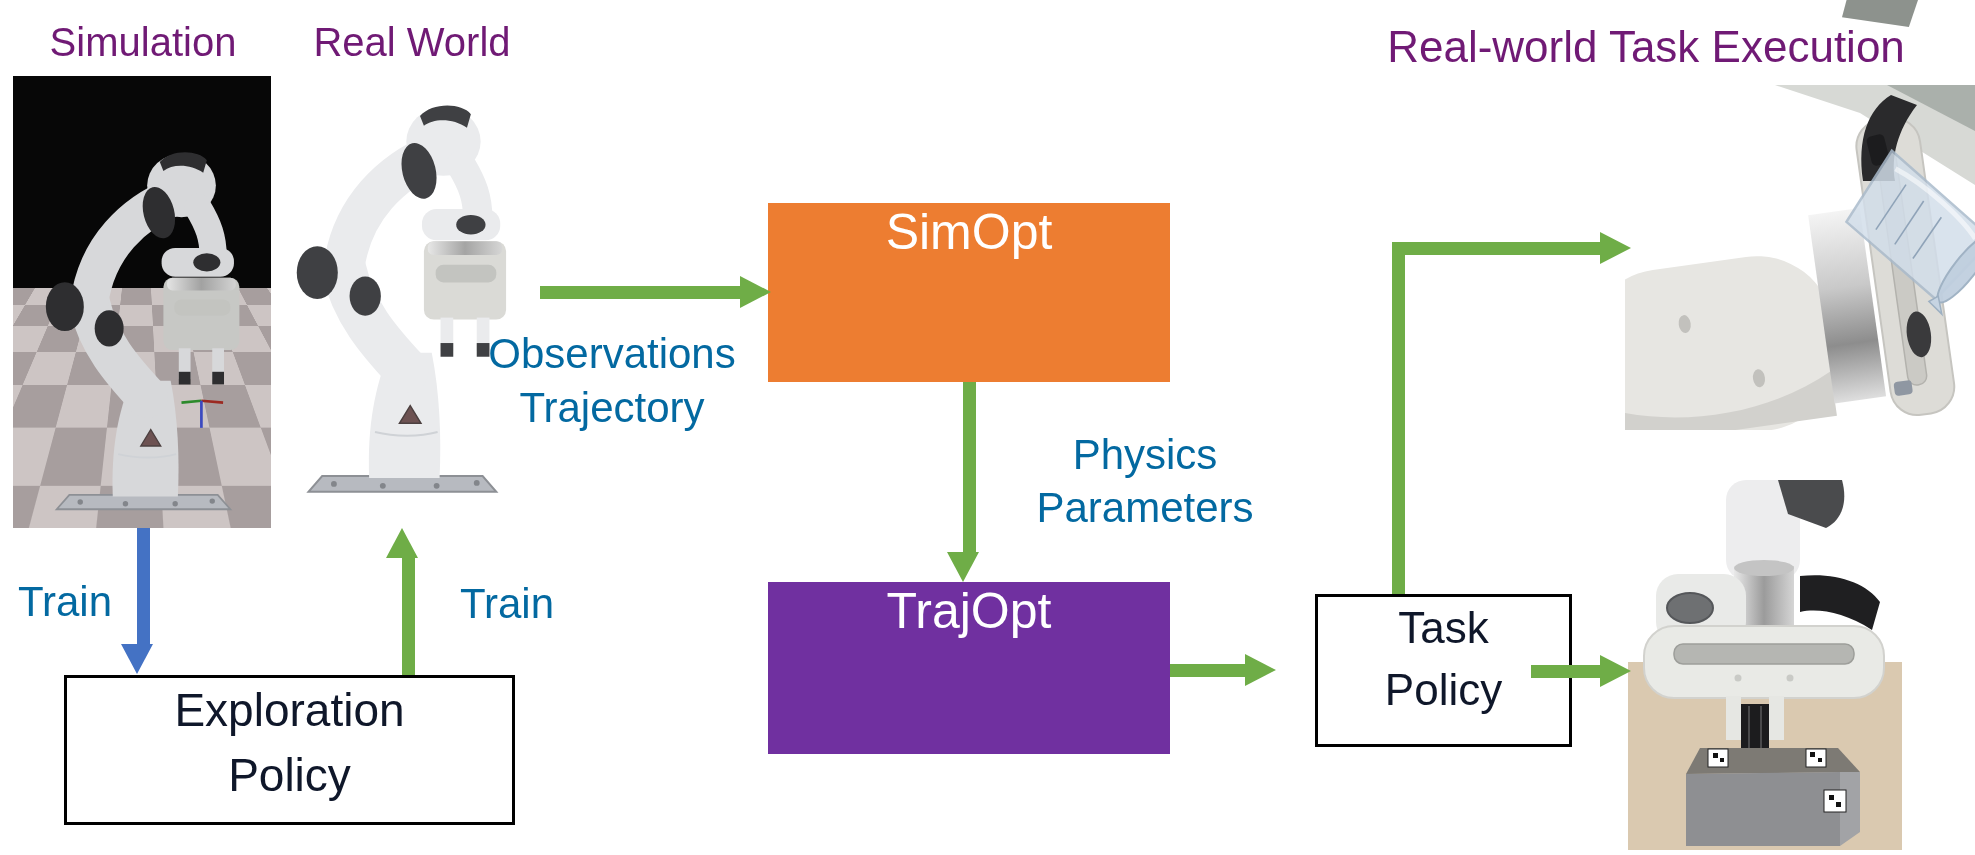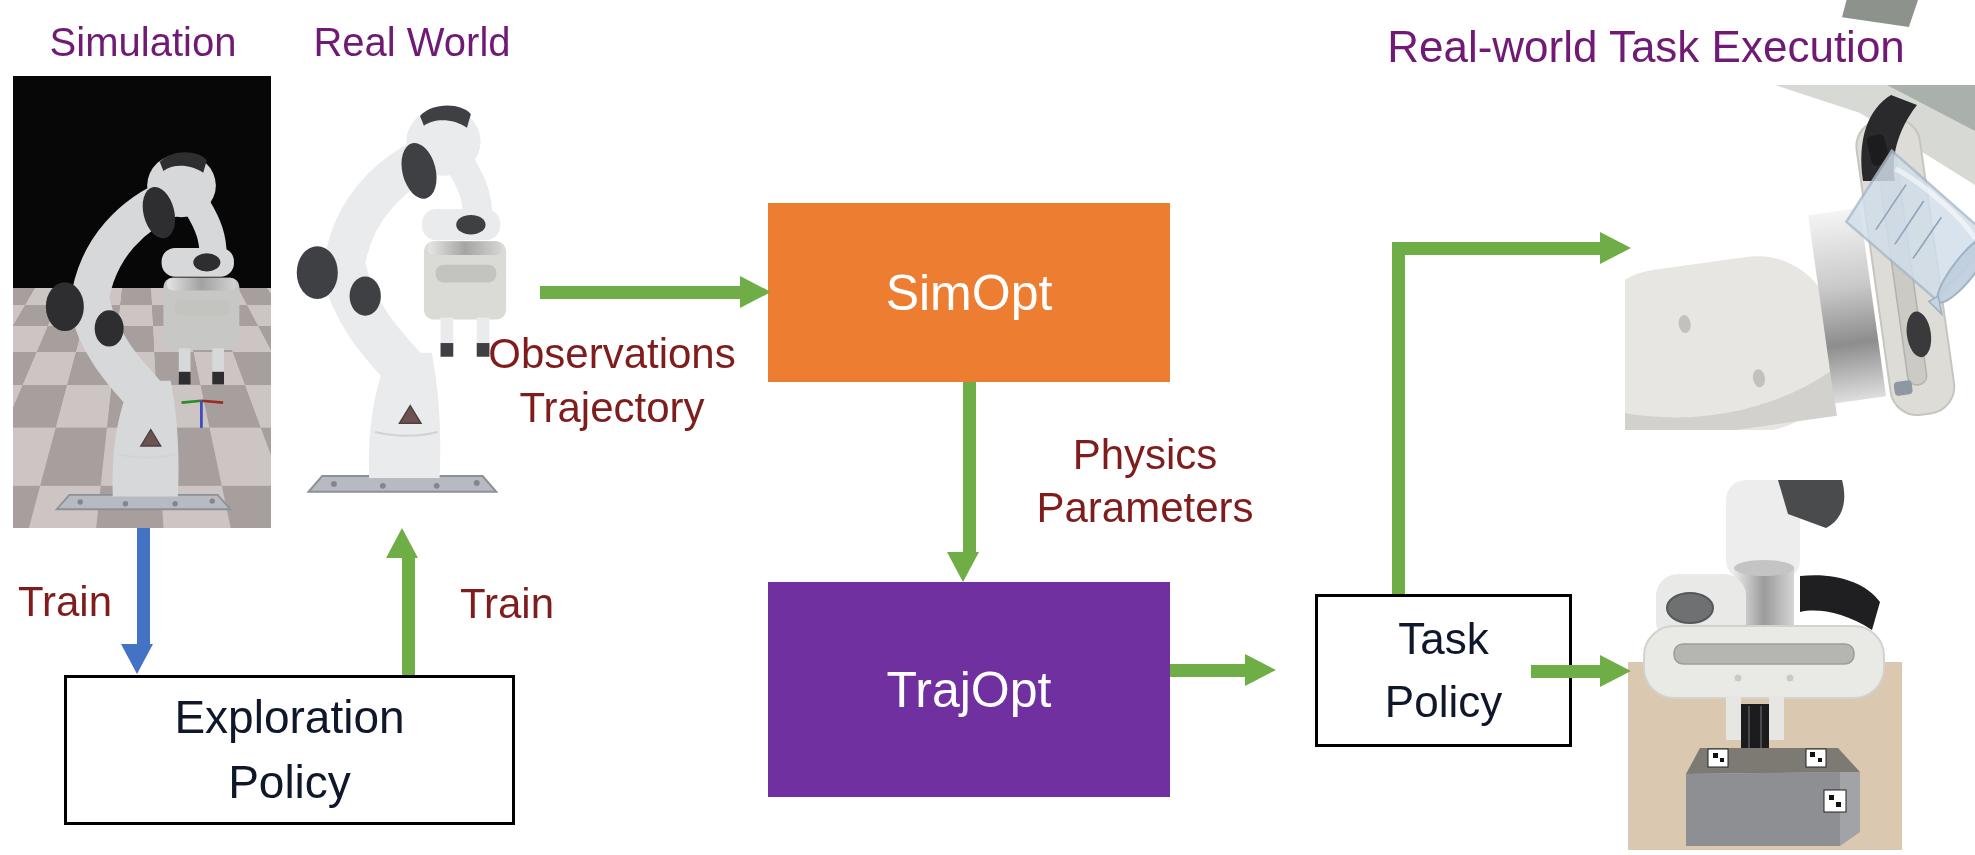--- a/index.html
+++ b/index.html
@@ -2,22 +2,22 @@
 <html style="--green: #6FAD47; --blue: #4472C4; --orange: #ED7D31; --purple: #7030A0;"><head>
 <meta charset="utf-8">
 <style>
   html,body{margin:0;padding:0;background:#ffffff;}
   .canvas{
     position:relative;width:1975px;height:855px;background:#ffffff;overflow:hidden;
     font-family:"Liberation Sans", sans-serif;color:#111;
   }
   .title{position:absolute;transform:translateX(-50%);font-size:40px;color:#701a75;white-space:nowrap;}
   .title.big{font-size:44px;}
-  .note{position:absolute;transform:translateX(-50%);font-size:42px;color:#7f1d1d;white-space:nowrap;}
-  .box{position:absolute;display:flex;align-items:center;justify-content:center;box-sizing:border-box;text-align:center;}
+  .note{position:absolute;transform:translateX(-50%);font-size:42px;color:#0369a1;white-space:nowrap;}
+  .box{position:absolute;display:flex;align-items:flex-start;justify-content:center;box-sizing:border-box;text-align:center;}
   .box.fill{color:#fff;font-size:50px;}
   .box.outline{background:#fff;border:3px solid #000;color:#0f172a;font-size:44px;line-height:1.42;margin-left:41px;}
   .box.outline.big{font-size:46px;}
   .simopt{background:var(--orange,#ED7D31);}
   .trajopt{background:var(--purple,#7030A0);}
   .aline{position:absolute;background:var(--green,#6FAD47);}
   .aline.blue{background:var(--blue,#4472C4);}
   .ah{position:absolute;width:0;height:0;}
   .ah.right{border-top:16px solid transparent;border-bottom:16px solid transparent;border-left:31px solid var(--green,#6FAD47);}
   .ah.down{border-left:16px solid transparent;border-right:16px solid transparent;border-top:30px solid var(--green,#6FAD47);}
@@ -186,21 +186,21 @@
         <rect x="196" y="310" width="22" height="22" fill="#fff" stroke="#222"></rect>
         <rect x="201" y="315" width="5" height="5" fill="#111"></rect>
           <rect x="208" y="322" width="5" height="5" fill="#111"></rect>
       </g>
     </g>
   </svg>
 
   <div class="box fill simopt" style="left:768px;top:203px;width:402px;height:179px;">
     <span>SimOpt</span>
   </div>
-  <div class="box fill trajopt" style="left:768px;top:582px;width:402px;height:215px;">
+  <div class="box fill trajopt" style="left:768px;top:582px;width:402px;height:172px;">
     <span>TrajOpt</span>
   </div>
   <div class="box outline" style="left:1274px;top:594px;width:257px;height:153px;">
     <span><span>Task</span><br>
     <span>Policy</span></span>
   </div>
   <div class="box outline big" style="left:23px;top:675px;width:451px;height:150px;">
     <span><span>Exploration</span><br>
     <span>Policy</span></span>
   </div>

